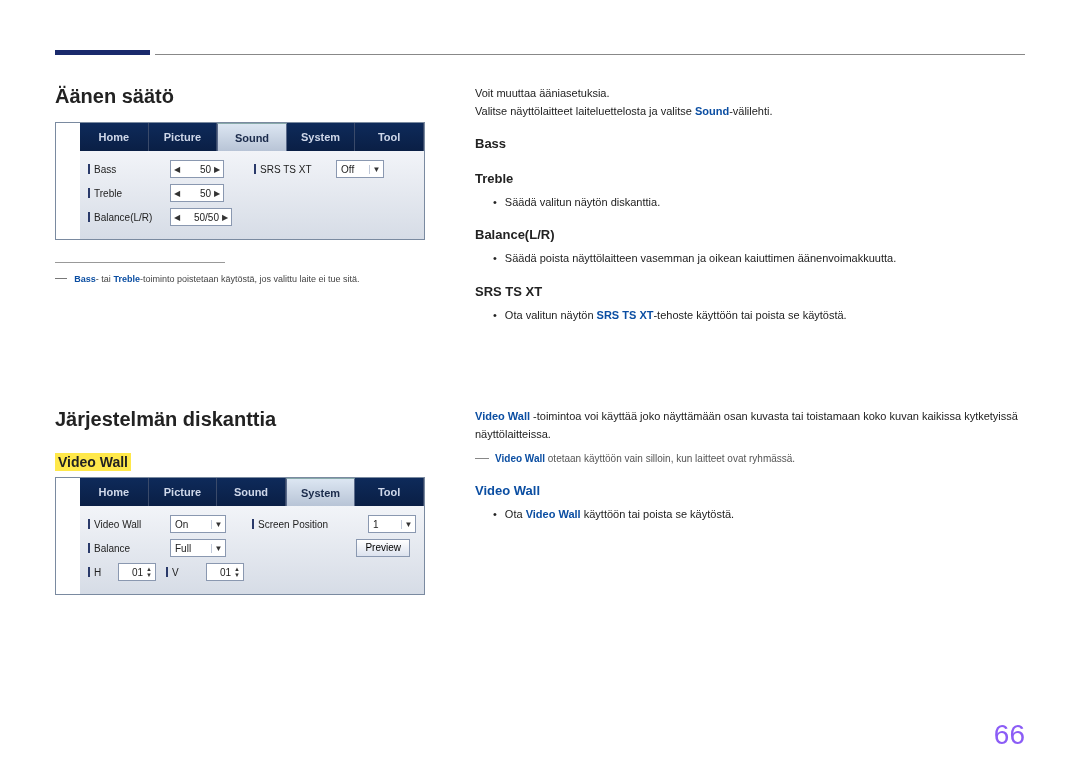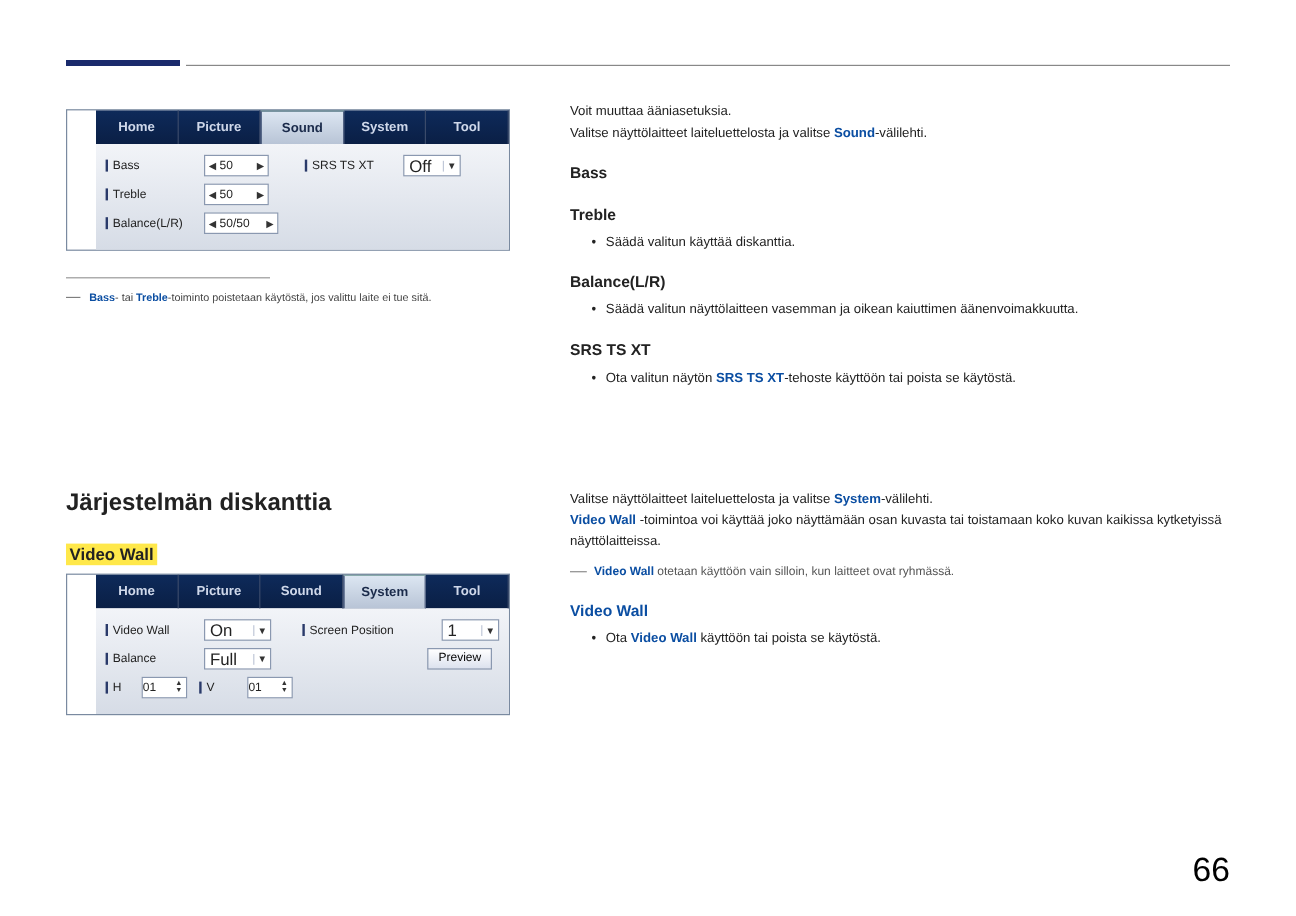--- a/index.html
+++ b/index.html
@@ -19,49 +19,50 @@
   .ui-panel { border: 1px solid #7a8aa0; width: 370px; background: #fff; margin-top: 6px; padding-left: 24px; }
   .tabbar { display: flex; background: linear-gradient(#0e2a5a, #0a1f45); height: 28px; }
   .tab { flex: 1; text-align: center; font-size: 11px; font-weight: bold; color: #cfd8ea; border-right: 1px solid #3a4a6a; display: flex; align-items: center; justify-content: center; position: relative; }
   .tab.active { background: linear-gradient(#dce6f2, #b8c4d6); color: #1a2a4a; border: 1px solid #5a6a8a; border-top: 1px solid #8aa; border-bottom: none; }
   .panel-body { background: linear-gradient(#f2f4f8, #d6dce6); padding: 6px 8px 10px 8px; }
   .row { display: flex; align-items: center; height: 24px; gap: 4px; }
   .lbl-wrap { display: flex; align-items: center; width: 76px; }
   .vbar { width: 2px; height: 10px; background: #2a3a6a; margin-right: 4px; }
   .lbl { font-size: 10px; color: #222; }
   .spin { display: flex; align-items: center; border: 1px solid #8a98b0; background: #fff; height: 18px; }
-  .spin .val { width: 28px; text-align: left; font-size: 10px; }
+  .spin .val { width: 28px; text-align: right; font-size: 10px; }
   .spin .arrow { width: 12px; height: 16px; display: flex; align-items: center; justify-content: center; font-size: 8px; color: #333; }
   .spin.sm .val { width: 24px; }
   .dropdown { display: flex; align-items: center; border: 1px solid #8a98b0; background: #fff; height: 18px; padding-left: 4px; }
-  .dropdown .val { width: 28px; font-size: 14px; }
+  .dropdown .val { width: 28px; font-size: 10px; }
   .dropdown.wide .val { width: 36px; }
   .dropdown .dd-arrow { width: 14px; font-size: 8px; text-align: center; color: #333; border-left: 1px solid #c0c8d8; }
   .half { display: flex; width: 50%; gap: 6px; align-items: center; }
   .btn-preview { font-size: 10px; border: 1px solid #8a98b0; background: linear-gradient(#fff,#dce2ee); padding: 1px 8px; height: 18px; line-height: 14px; }
   .footnote-sep { border-top: 1px solid #999; width: 170px; margin-top: 22px; margin-bottom: 8px; }
   .footnote { font-size: 9px; color: #444; }
   .footnote .dash { color: #666; margin-right: 4px; font-size: 12px; }
   .blue-b { color: #0b4ea2; font-weight: bold; }
   .sect2 { margin-top: 80px; }
   .note-line { display: flex; gap: 6px; margin-top: 8px; font-size: 10px; color: #555; }
   .note-line .dash { color: #888; font-size: 14px; line-height: 12px; }
-  .page-num { position: absolute; bottom: 22px; right: 55px; font-size: 28px; color: #000000; font-weight: 300; }
+  .page-num { position: absolute; bottom: 12px; right: 55px; font-size: 28px; color: #8b5cf6; font-weight: 300; }
   .lbl-wrap2 { display: flex; align-items: center; width: 110px; }
   .lbl-wrap-iv { display: flex; align-items: center; width: 30px; }
 </style>
 </head>
 <body>
 
 <div class="page">
   <div class="top-rule"></div>
   <div class="thin-rule"></div>
 
   <div class="columns">
     <div class="left-col">
+      <h2>Äänen säätö</h2>
 
       <div class="ui-panel">
         <div class="tabbar">
           <div class="tab">Home</div>
           <div class="tab">Picture</div>
           <div class="tab active">Sound</div>
           <div class="tab">System</div>
           <div class="tab">Tool</div>
         </div>
         <div class="panel-body">
@@ -124,26 +125,26 @@
     </div>
 
     <div class="right-col">
       <p>Voit muuttaa ääniasetuksia.</p>
       <p><span>Valitse näyttölaitteet laiteluettelosta ja valitse </span><span class="blue-b">Sound</span><span>-välilehti.</span></p>
 
       <h3 class="sub">Bass</h3>
 
       <h3 class="sub">Treble</h3>
       <div class="bullet">
-          <span>Säädä valitun käyttää diskanttia.</span>
+          <span>Säädä valitun näytön diskanttia.</span>
         </div>
 
       <h3 class="sub">Balance(L/R)</h3>
       <div class="bullet">
-          <span>Säädä valitun näyttölaitteen vasemman ja oikean kaiuttimen äänenvoimakkuutta.</span>
+          <span>Säädä poista näyttölaitteen vasemman ja oikean kaiuttimen äänenvoimakkuutta.</span>
         </div>
 
       <h3 class="sub">SRS TS XT</h3>
       <div class="bullet">
           <span><span>Ota valitun näytön </span><span class="blue-b">SRS TS XT</span><span>-tehoste käyttöön tai poista se käytöstä.</span></span>
         </div>
     </div>
   </div>
 
   <div class="columns sect2">
@@ -215,21 +216,20 @@
                   <span class="val">01</span>
                   <span class="arrow" style="font-size:6px;line-height:6px;">▲<br>▼</span>
                 </div>
             </div>
           </div>
         </div>
       </div>
     </div>
 
     <div class="right-col">
-      <p><span>Valitse näyttölaitteet laiteluettelosta ja valitse </span><span class="blue-b">System</span><span>-välilehti.</span></p>
       <p><span class="blue-b">Video Wall</span><span> -toimintoa voi käyttää joko näyttämään osan kuvasta tai toistamaan koko kuvan kaikissa kytketyissä näyttölaitteissa.</span></p>
       <div class="note-line">
         <span class="dash">―</span>
         <span><span class="blue-b">Video Wall</span><span> otetaan käyttöön vain silloin, kun laitteet ovat ryhmässä.</span></span>
       </div>
 
       <h3 class="sub-blue">Video Wall</h3>
       <div class="bullet">
           <span><span>Ota </span><span class="blue-b">Video Wall</span><span> käyttöön tai poista se käytöstä.</span></span>
         </div>

